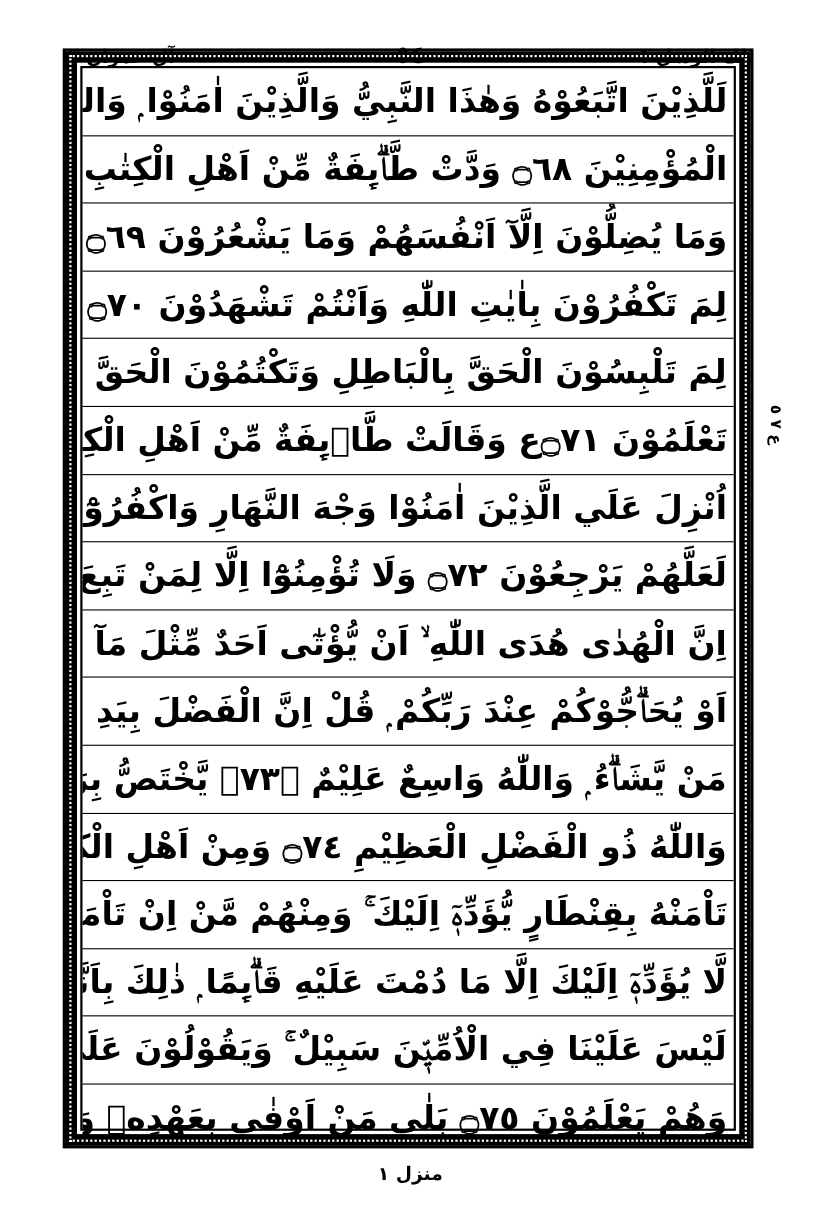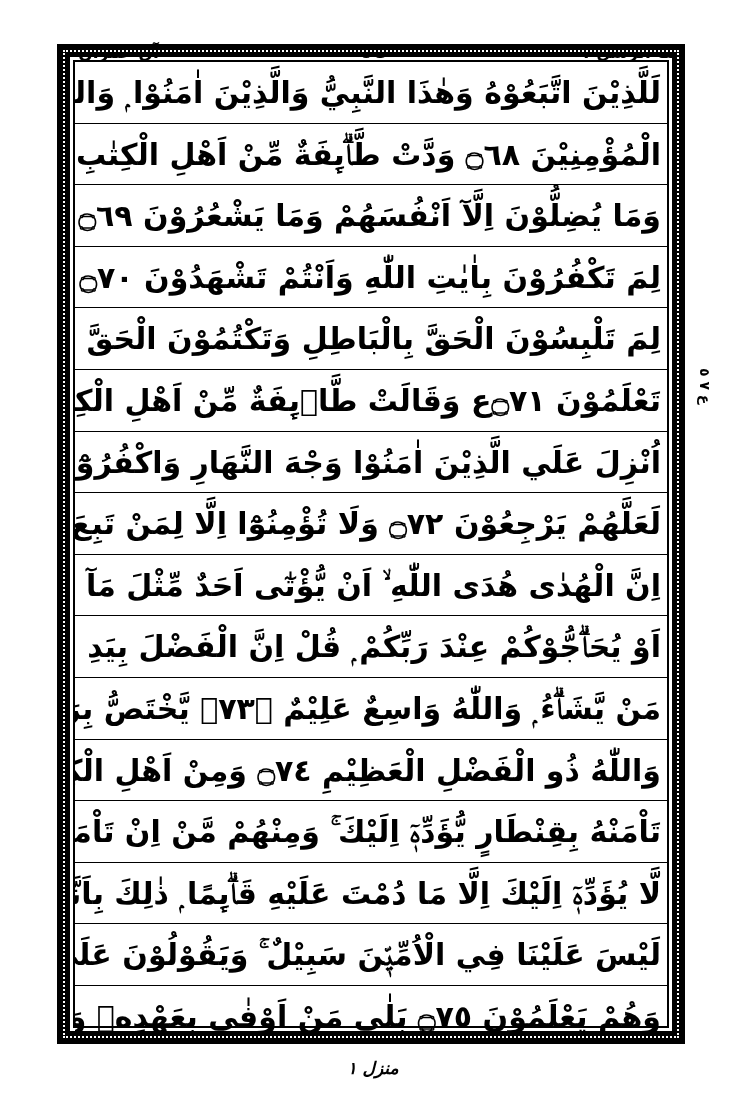--- a/index.html
+++ b/index.html
@@ -21,21 +21,21 @@
   .line { position: absolute; left: 0; right: 0; height: 61.6px; box-sizing: border-box;
           border-bottom: 1.5px solid #000; direction: rtl; text-align: justify;
           text-align-last: justify; font-family: "DejaVu Sans", sans-serif;
           font-size: 30px; font-weight: bold; line-height: 61px; padding: 0 6px;
           white-space: nowrap; overflow: hidden; }
   .line:last-child { border-bottom: none; }
 
   .margin-ruku { position: absolute; left: 691px; top: 368px; width: 22px;
                  writing-mode: vertical-rl; font-size: 14px; font-weight: bold; direction: rtl; }
   .footer { position: absolute; top: 1058px; left: 0; width: 746px; text-align: center;
-            font-size: 17px; font-weight: bold; direction: rtl; font-style: italic; }
+            font-size: 17px; font-weight: bold; direction: rtl; }
 </style>
 </head>
 <body>
 
 <div class="header">
   <span class="hdr-left">آل عمران ٣</span>
   <span class="hdr-center">٥٤</span>
   <span class="hdr-right">تلك الرسل 4</span>
 </div>
 

